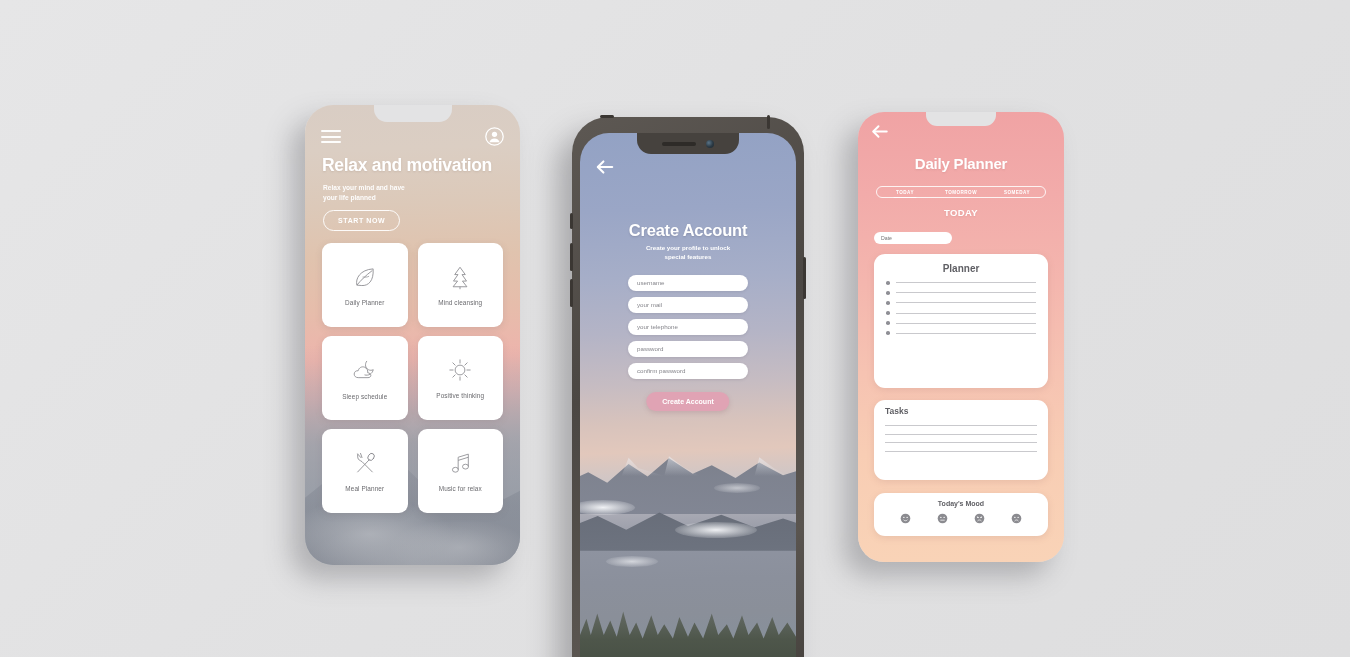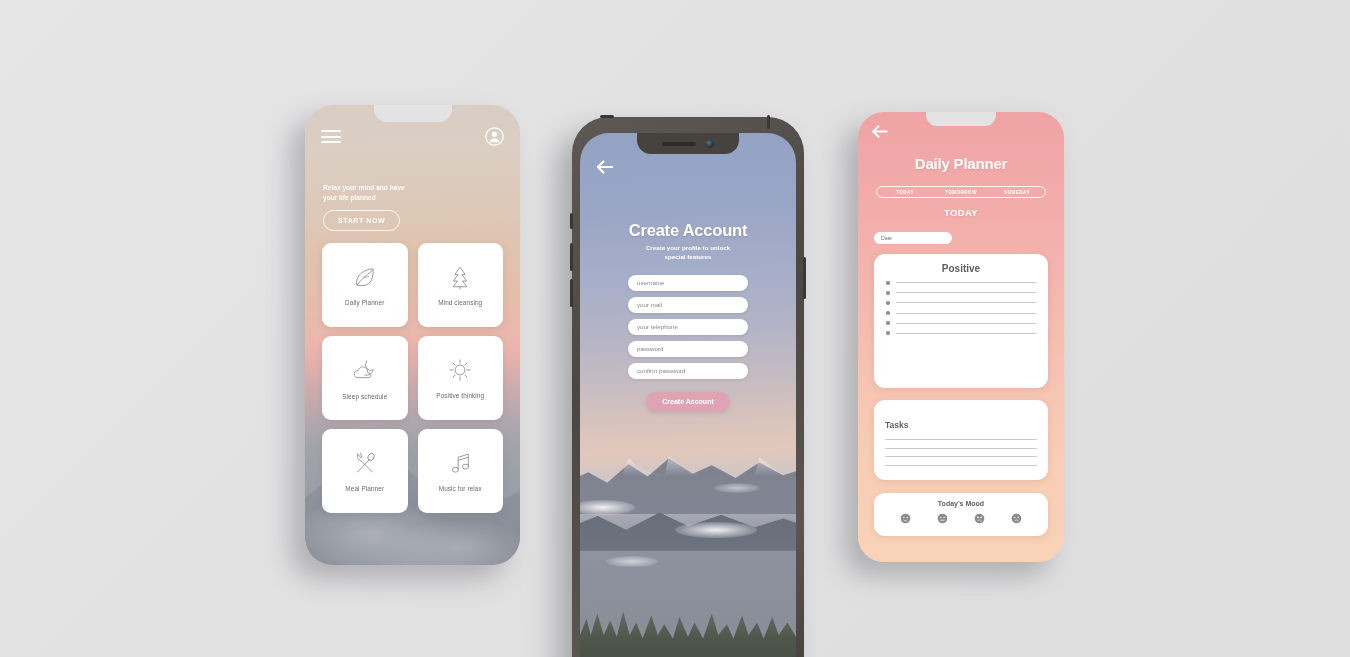--- a/index.html
+++ b/index.html
@@ -244,21 +244,21 @@
   }
   .card-h { text-align: center; color: #5f5f64; font-size: 10px; font-weight: bold; }
   #sched-rows { margin-top: 7px; display: flex; flex-direction: column; gap: 6.5px; }
   .sched-row { display: flex; align-items: center; gap: 6px; }
   .bullet { width: 3.6px; height: 3.6px; border-radius: 50%; background: #8f8f95; flex: none; }
   .rule { flex: 1; height: 1px; background: #c9c9cd; }
   #p3-mid { position: absolute; top: 288px; left: 16px; right: 16px; display: flex; gap: 9px; }
   .mini-card {
     flex: 1; height: 80px; background: #fff; border-radius: 11px;
     box-shadow: 0 2px 7px rgba(160,110,105,.18);
-    padding: 20px 11px 0 11px;
+    padding: 6px 11px 0 11px;
   }
   .mini-h { color: #5f5f64; font-size: 8.5px; font-weight: bold; }
   .mini-rows { margin-top: 9px; display: flex; flex-direction: column; gap: 7.5px; }
   .mini-rule { height: 1px; background: #c9c9cd; }
   #p3-mood {
     position: absolute; top: 381px; left: 16px; right: 16px; height: 43px;
     background: #fff; border-radius: 11px;
     box-shadow: 0 2px 7px rgba(160,110,105,.18);
     padding-top: 7px;
   }
@@ -282,20 +282,21 @@
           <i></i>
           <i></i>
       </div>
       <svg class="avatar-ic" viewBox="0 0 24 24">
         <circle cx="12" cy="12" r="11" fill="none" stroke="#fff" stroke-width="1.6"></circle>
         <circle cx="12" cy="9.2" r="3.3" fill="#fff"></circle>
         <path d="M5.6 19.4a6.6 6.6 0 0 1 12.8 0" fill="#fff"></path>
       </svg>
     </div>
 
+    <div id="p1-title">Relax and motivation</div>
     <div id="p1-sub" style="white-space:pre-line">Relax your mind and have
 your life planned</div>
     <div id="p1-cta">START NOW</div>
 
     <div id="p1-grid">
       <div class="tile">
         <svg width="26" height="26" viewBox="0 0 32 32">
           <path d="M6 26C4 18 10 7 26 6c1 15-6 21-14 20.5-2.5-.2-4.5-.4-6-.5z" fill="none" stroke="#8d8d92" stroke-width="1.1"></path>
           <path d="M6 26C11 20 17 14 25 8" fill="none" stroke="#8d8d92" stroke-width="1.1"></path>
           <path d="M13 16c3 .4 6 .2 8-1" fill="none" stroke="#8d8d92" stroke-width=".9"></path>
@@ -423,21 +424,21 @@
     <div id="p3-tabs">
       <div class="tab active">TODAY</div>
       <div class="tab">TOMORROW</div>
       <div class="tab">SOMEDAY</div>
     </div>
 
     <div id="p3-day">TODAY</div>
     <input id="p3-date" type="text" placeholder="Date" style="">
 
     <div id="p3-schedule">
-      <div class="card-h">Positive</div>
+      <div class="card-h">Planner</div>
       <div id="sched-rows">
           <div class="sched-row">
             <span class="bullet"></span>
             <span class="rule"></span>
           </div>
           <div class="sched-row">
             <span class="bullet"></span>
             <span class="rule"></span>
           </div>
           <div class="sched-row">

